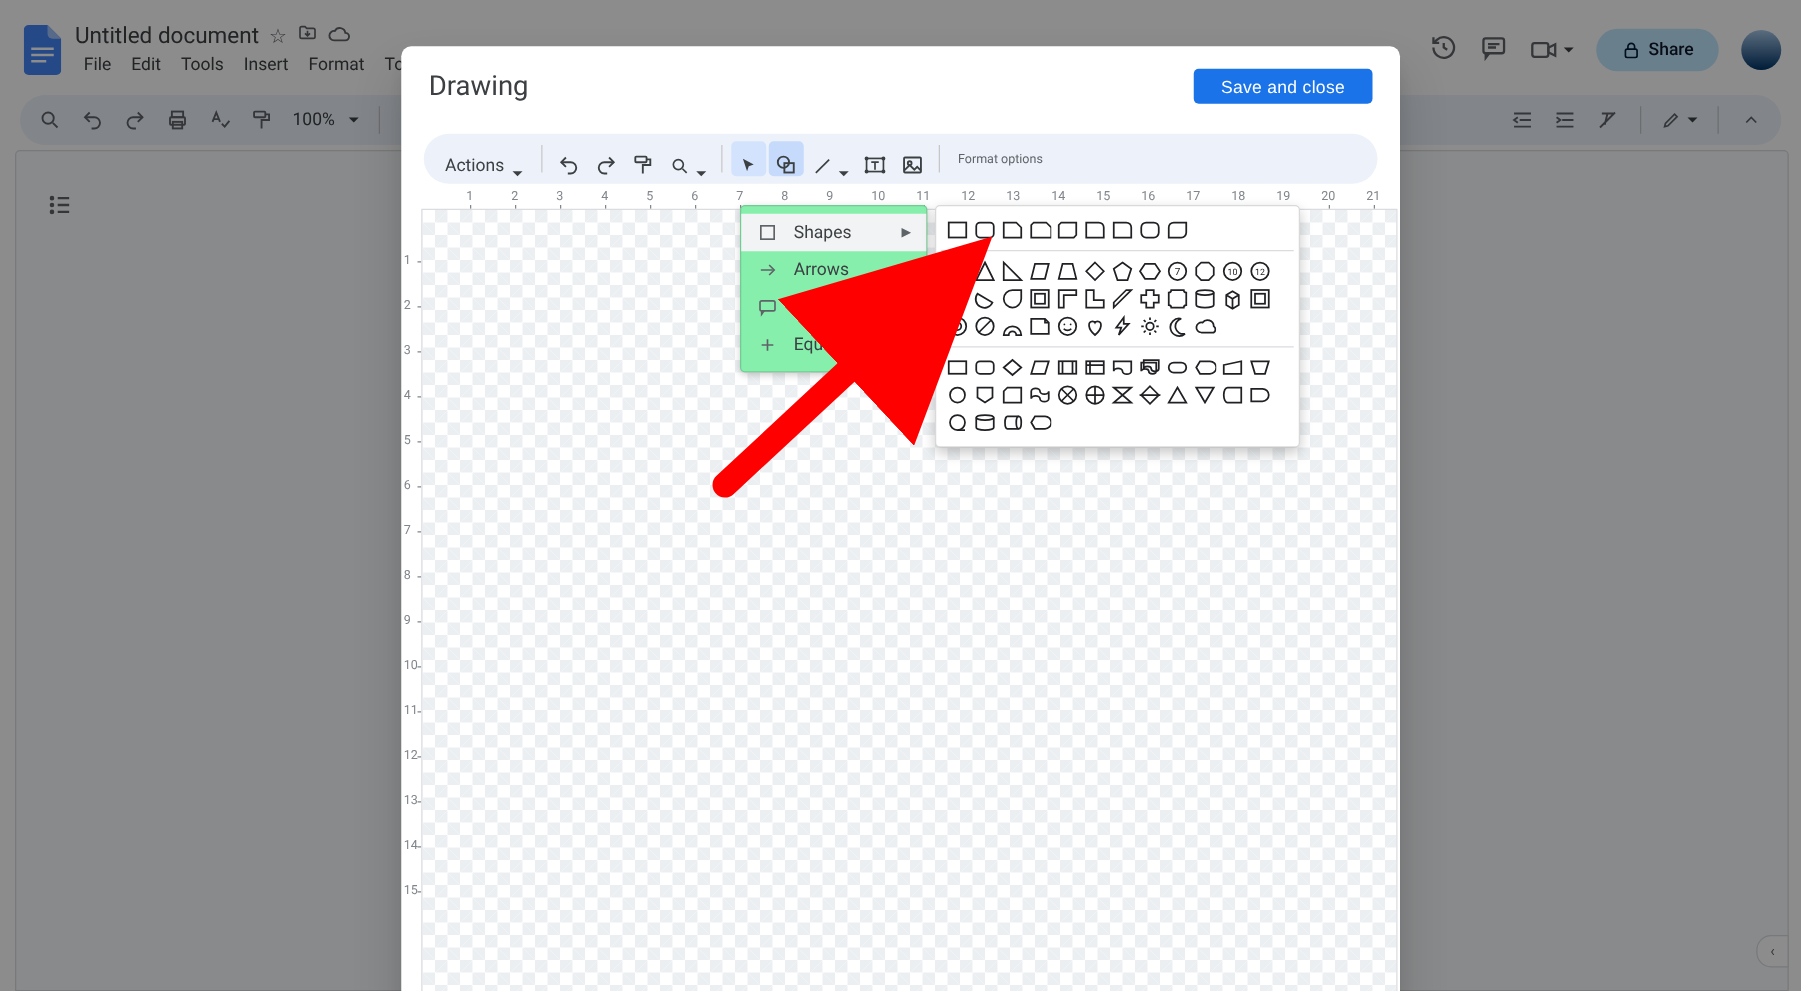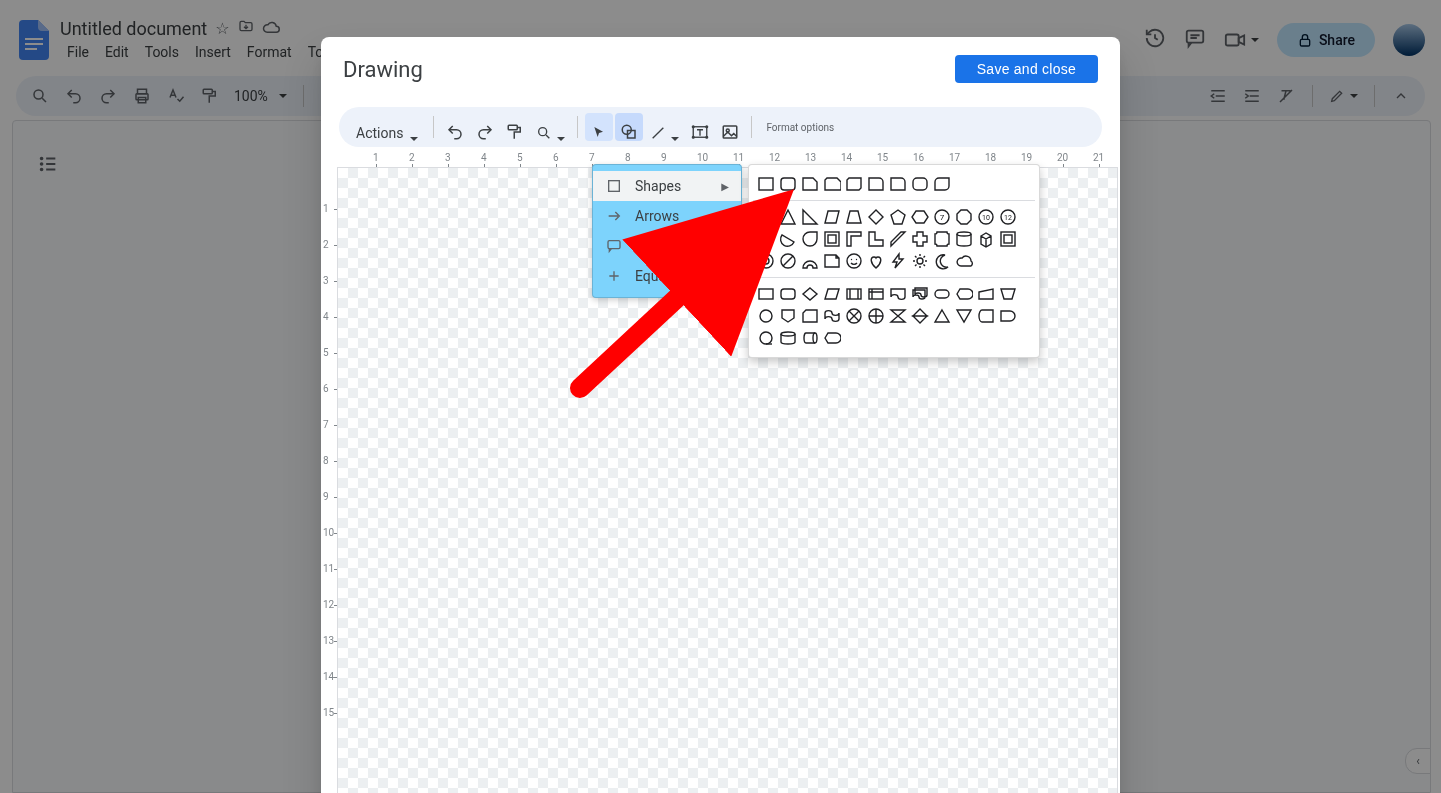--- a/index.html
+++ b/index.html
@@ -61,21 +61,21 @@
       linear-gradient(45deg,#eceff1 25%,transparent 25%),
       linear-gradient(-45deg,#eceff1 25%,transparent 25%),
       linear-gradient(45deg,transparent 75%,#eceff1 75%),
       linear-gradient(-45deg,transparent 75%,#eceff1 75%);
     background-size:20px 20px;
     background-position:0 0,0 10px,10px -10px,-10px 0;
     background-color:#fff;
     border:1px solid var(--border);
   }
   
-  #shape-menu-1 { position:absolute; left:592px; top:164px; width:148px; background:#7dd3fc; border:1px solid rgba(0,0,0,.15); border-radius:4px; box-shadow:0 2px 6px rgba(0,0,0,.2); padding:6px 0; z-index:10;text-align:center; }
+  #shape-menu-1 { position:absolute; left:592px; top:164px; width:148px; background:#86efac; border:1px solid rgba(0,0,0,.15); border-radius:4px; box-shadow:0 2px 6px rgba(0,0,0,.2); padding:6px 0; z-index:10;text-align:center; }
   .sm-row { display:flex; align-items:center; gap:12px; padding:6px 12px; font-size:14px; color:var(--grey-text); position:relative; }
   .sm-row .sm-icon { width:18px; height:18px; display:flex; align-items:center; justify-content:center; color:var(--grey-light); }
   .sm-row .sm-arrow { margin-left:auto; font-size:10px; color:var(--grey-light); }
   .sm-row.hl { background:#f1f3f4; }
   
   #shape-gallery { position:absolute; left:748px; top:164px; width:274px; background:#fff; border:1px solid rgba(0,0,0,.15); border-radius:4px; box-shadow:0 4px 10px rgba(0,0,0,.22); z-index:11; padding:6px 8px; }
   .gal-group { display:flex; flex-wrap:wrap; gap:4px; padding:4px 0; }
   .gal-sep { height:1px; background:var(--border); margin:3px -4px; }
   .gal-item { width:18px; height:18px; display:flex; align-items:center; justify-content:center; }
   .gal-item svg { display:block; }

